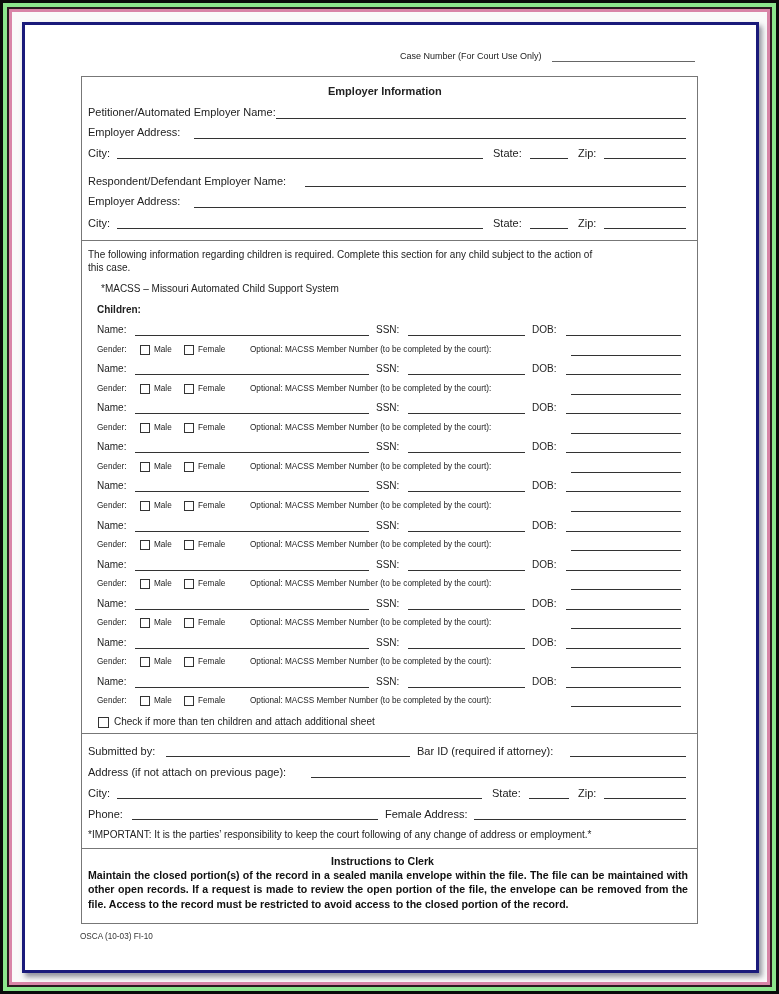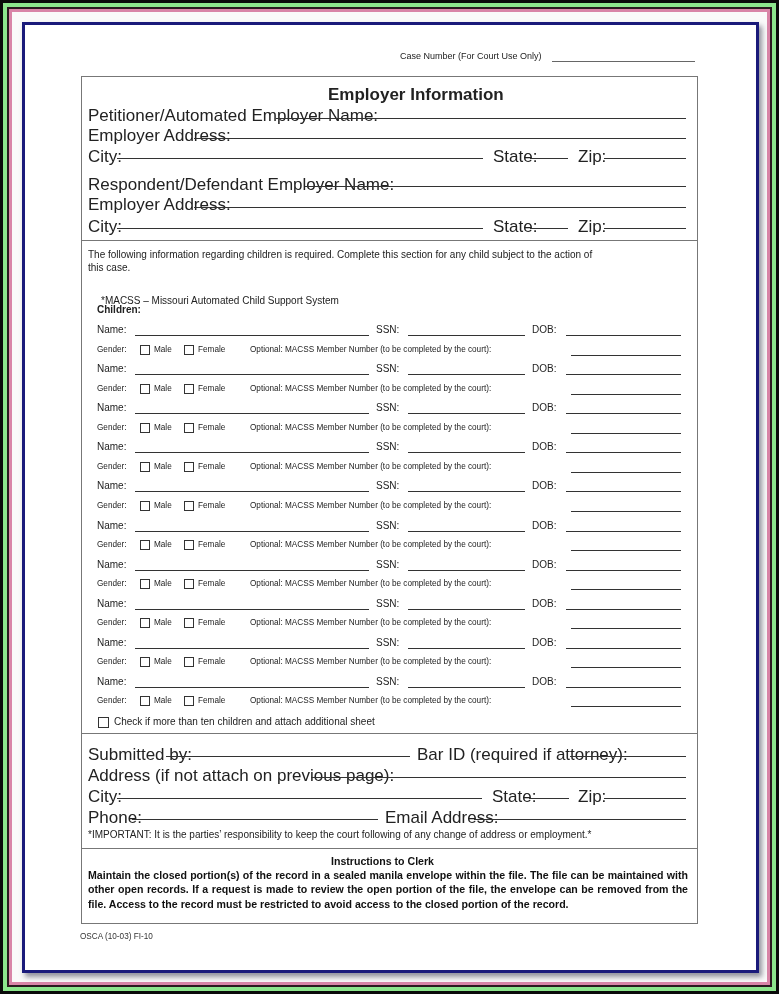--- a/index.html
+++ b/index.html
@@ -6,21 +6,21 @@
   body { width:779px; height:994px; position:relative; overflow:hidden; background:#000; font-family:"Liberation Sans", sans-serif; color:#222; }
   .frame { position:absolute; }
   .f-black { left:0; top:0; width:779px; height:994px; background:#0a0a0a; }
   .f-green { left:3px; top:3px; width:773px; height:988px; background:#8ce58c; }
   .f-dark { left:7px; top:7px; width:765px; height:980px; background:#2a1a1f; }
   .f-pink { left:9px; top:9px; width:761px; height:976px; background:#d985a8; }
   .f-white { left:12px; top:12px; width:755px; height:970px; background:#fafafa; }
   .page { position:absolute; left:22px; top:22px; width:731px; height:945px; background:#fff; border:3px solid #1a1a7a; box-shadow:3px 4px 5px rgba(60,60,80,0.55); }
 
   .abs { position:absolute; white-space:nowrap; }
-  .t11 { font-size:17px; }
+  .t11 { font-size:11px; }
   .t10 { font-size:10px; }
   .t9 { font-size:9px; }
   .t8 { font-size:8.2px; }
   .line { position:absolute; border-bottom:1px solid #333; height:0; }
   .box { position:absolute; left:81px; top:76px; width:615px; height:846px; border:1px solid #777; }
   .hdiv { position:absolute; left:81px; width:616px; border-top:1px solid #777; height:0; }
   .cb { position:absolute; width:10px; height:10px; border:1px solid #333; background:#fff; box-sizing:border-box; }
   .bold { font-weight:bold; }
   .instr { position:absolute; left:88px; top:868px; width:600px; font-size:10.6px; font-weight:bold; line-height:14.4px; text-align:justify; color:#111; }
 </style>
@@ -65,21 +65,21 @@
 
 <span class="abs t11" style="left:88px;top:217px;">City:</span>
 <div class="line" style="left:117px;top:228px;width:366px;"></div>
 <span class="abs t11" style="left:493px;top:217px;">State:</span>
 <div class="line" style="left:530px;top:228px;width:38px;"></div>
 <span class="abs t11" style="left:578px;top:217px;">Zip:</span>
 <div class="line" style="left:604px;top:228px;width:82px;"></div>
 
 <span class="abs t10" style="left:88px;top:249px;">The following information regarding children is required. Complete this section for any child subject to the action of</span>
 <span class="abs t10" style="left:88px;top:262px;">this case.</span>
-<span class="abs t10" style="left:101px;top:295px;text-align:right;">*MACSS – Missouri Automated Child Support System</span>
+<span class="abs t10" style="left:101px;top:283px;text-align:right;">*MACSS – Missouri Automated Child Support System</span>
 <span class="abs t10 bold" style="left:97px;top:304px;">Children:</span>
 
 <div id="children-rows">
     <div>
       <span class="abs t10" style="left:97px;top:324px;">Name:</span>
       <div class="line" style="left:135px;top:335px;width:234px;"></div>
       <span class="abs t10" style="left:376px;top:324px;">SSN:</span>
       <div class="line" style="left:408px;top:335px;width:117px;"></div>
       <span class="abs t10" style="left:532px;top:324px;">DOB:</span>
       <div class="line" style="left:566px;top:335px;width:115px;"></div>
@@ -251,21 +251,21 @@
 
 <span class="abs t11" style="left:88px;top:787px;">City:</span>
 <div class="line" style="left:117px;top:798px;width:365px;"></div>
 <span class="abs t11" style="left:492px;top:787px;">State:</span>
 <div class="line" style="left:529px;top:798px;width:40px;"></div>
 <span class="abs t11" style="left:578px;top:787px;">Zip:</span>
 <div class="line" style="left:604px;top:798px;width:82px;"></div>
 
 <span class="abs t11" style="left:88px;top:808px;">Phone:</span>
 <div class="line" style="left:132px;top:819px;width:246px;"></div>
-<span class="abs t11" style="left:385px;top:808px;">Email Address:</span>
+<span class="abs t11" style="left:385px;top:808px;">Female Address:</span>
 <div class="line" style="left:474px;top:819px;width:212px;"></div>
 
 <span class="abs t10" style="left:88px;top:829px;">*IMPORTANT: It is the parties’ responsibility to keep the court following of any change of address or employment.*</span>
 
 <span class="abs bold" style="left:331px;top:855px;font-size:10.6px;color:#111;">Instructions to Clerk</span>
 <div class="instr">Maintain the closed portion(s) of the record in a sealed manila envelope within the file. The file can be maintained with other open records. If a request is made to review the open portion of the file, the envelope can be removed from the file. Access to the record must be restricted to avoid access to the closed portion of the record.</div>
 
 <span class="abs t8" style="left:80px;top:932px;color:#333;">OSCA (10-03) FI-10</span>
 
 </body></html>

